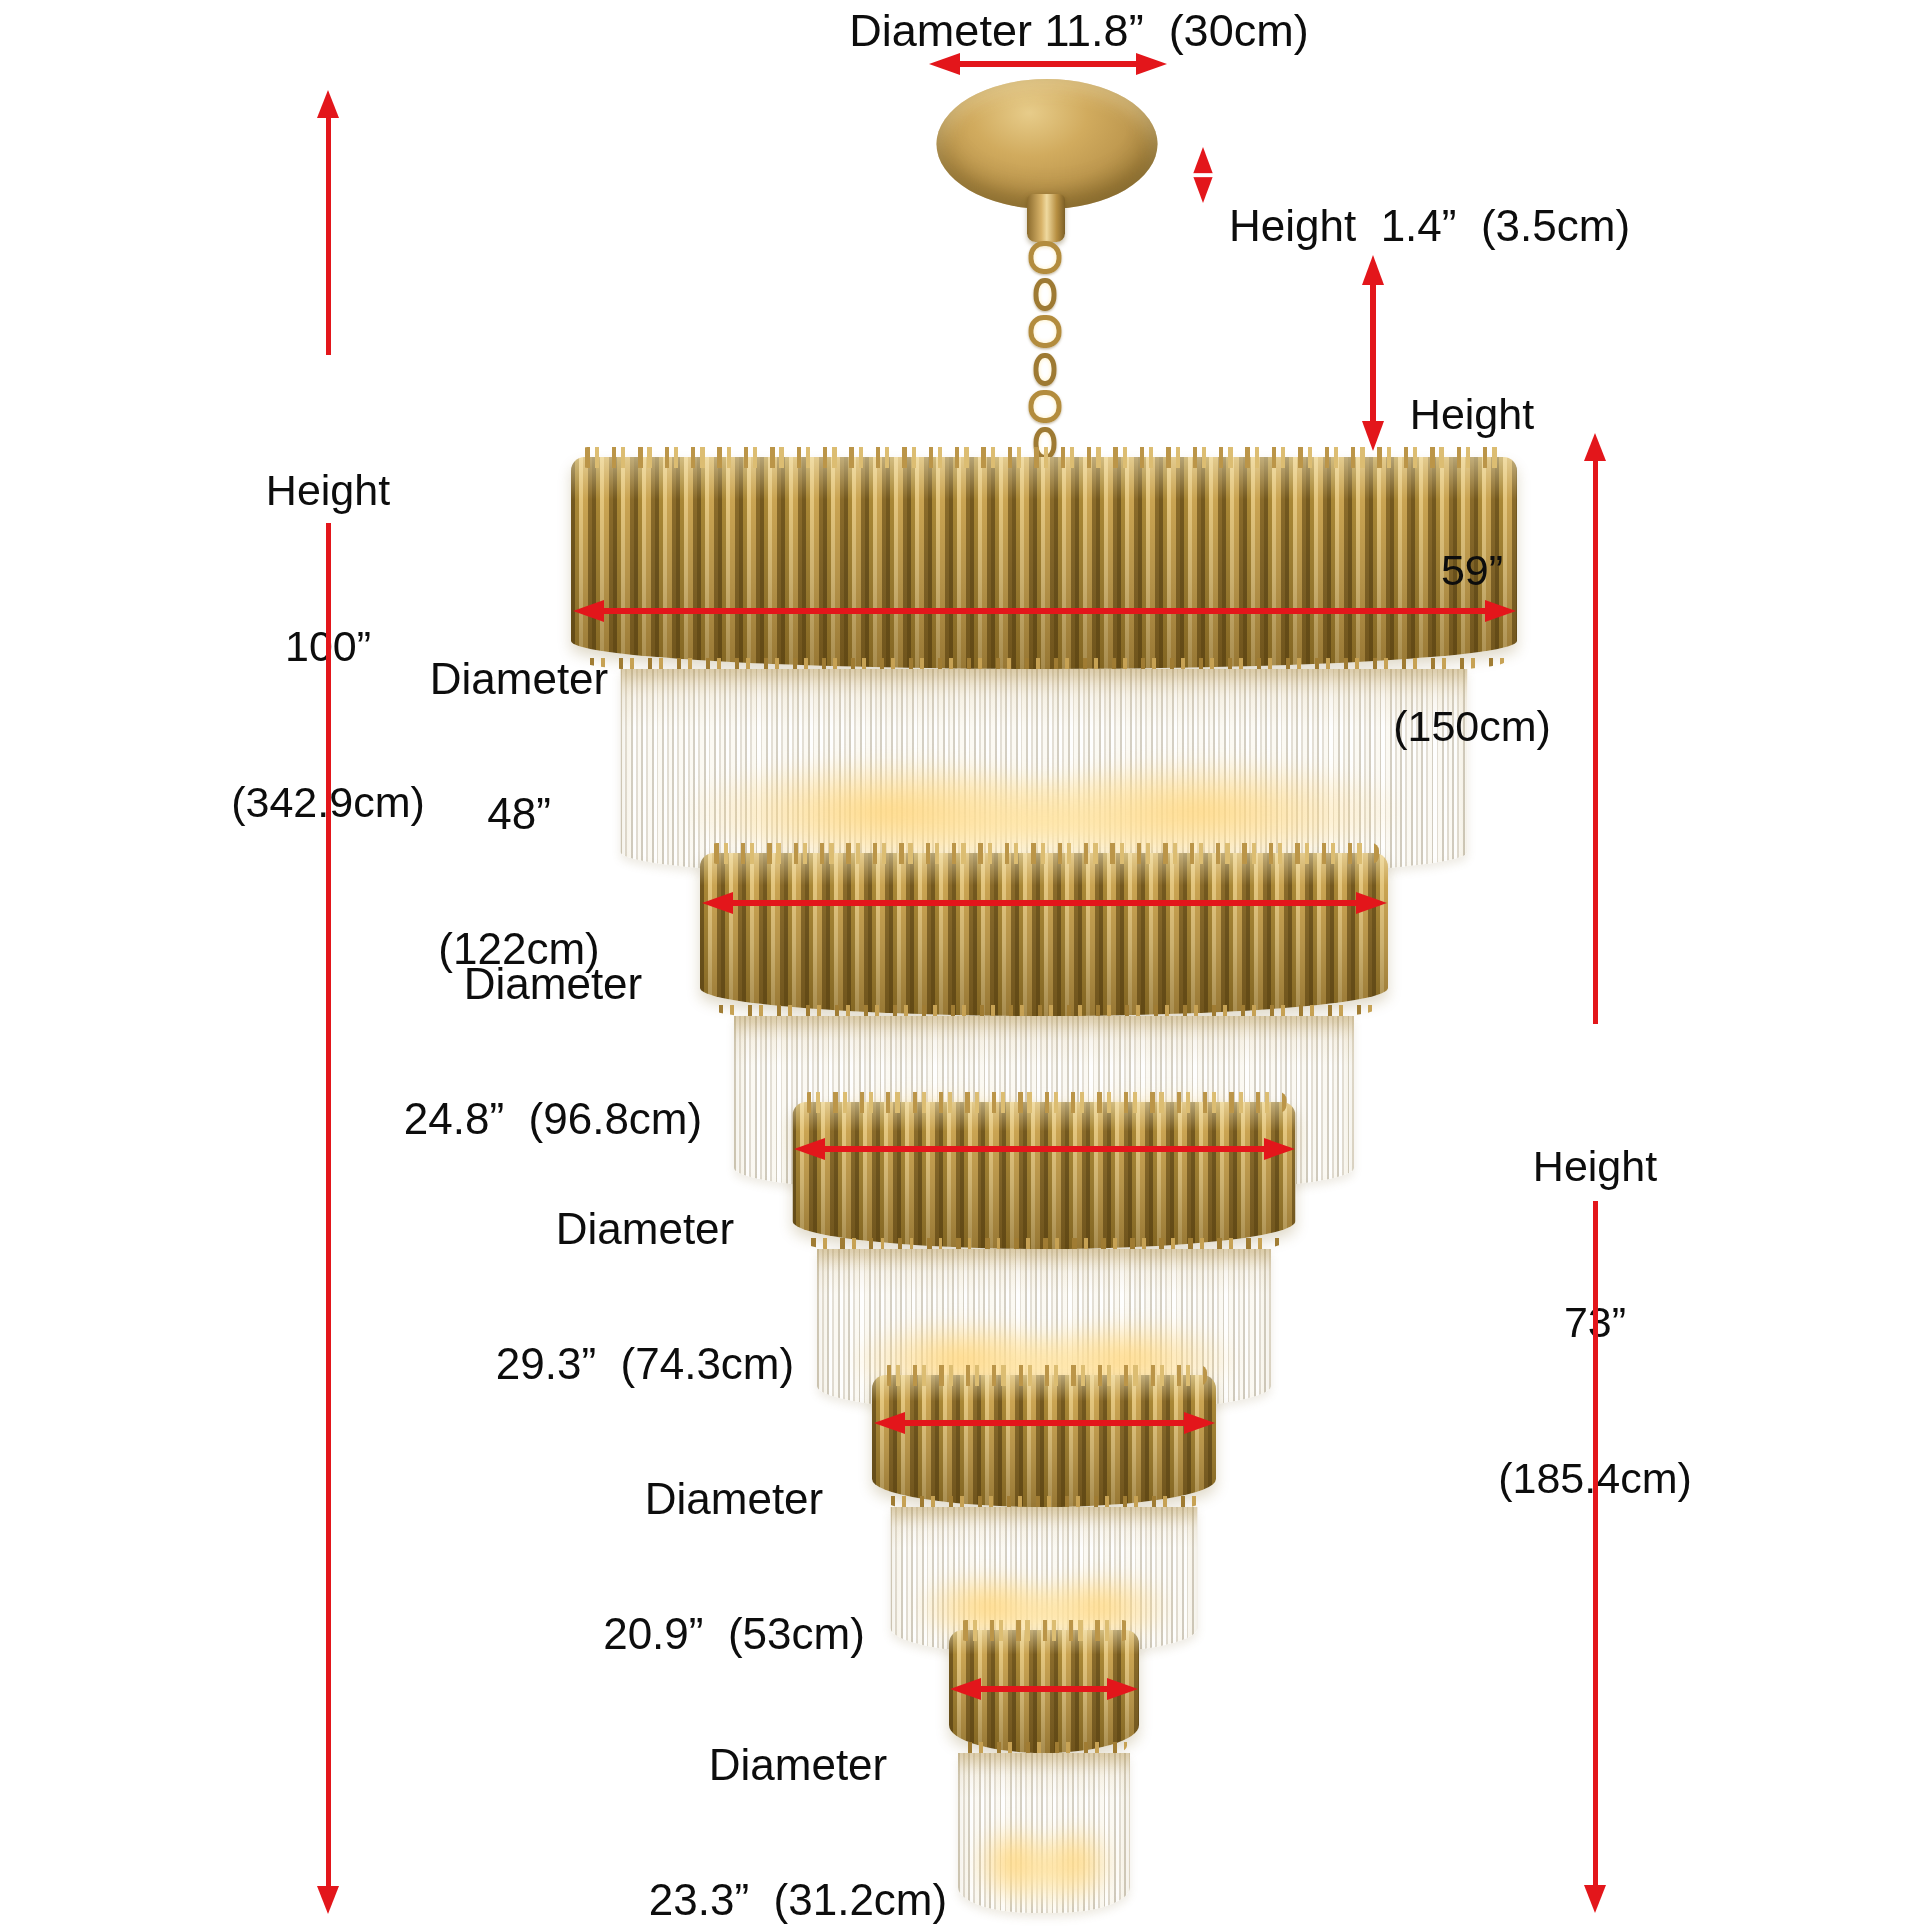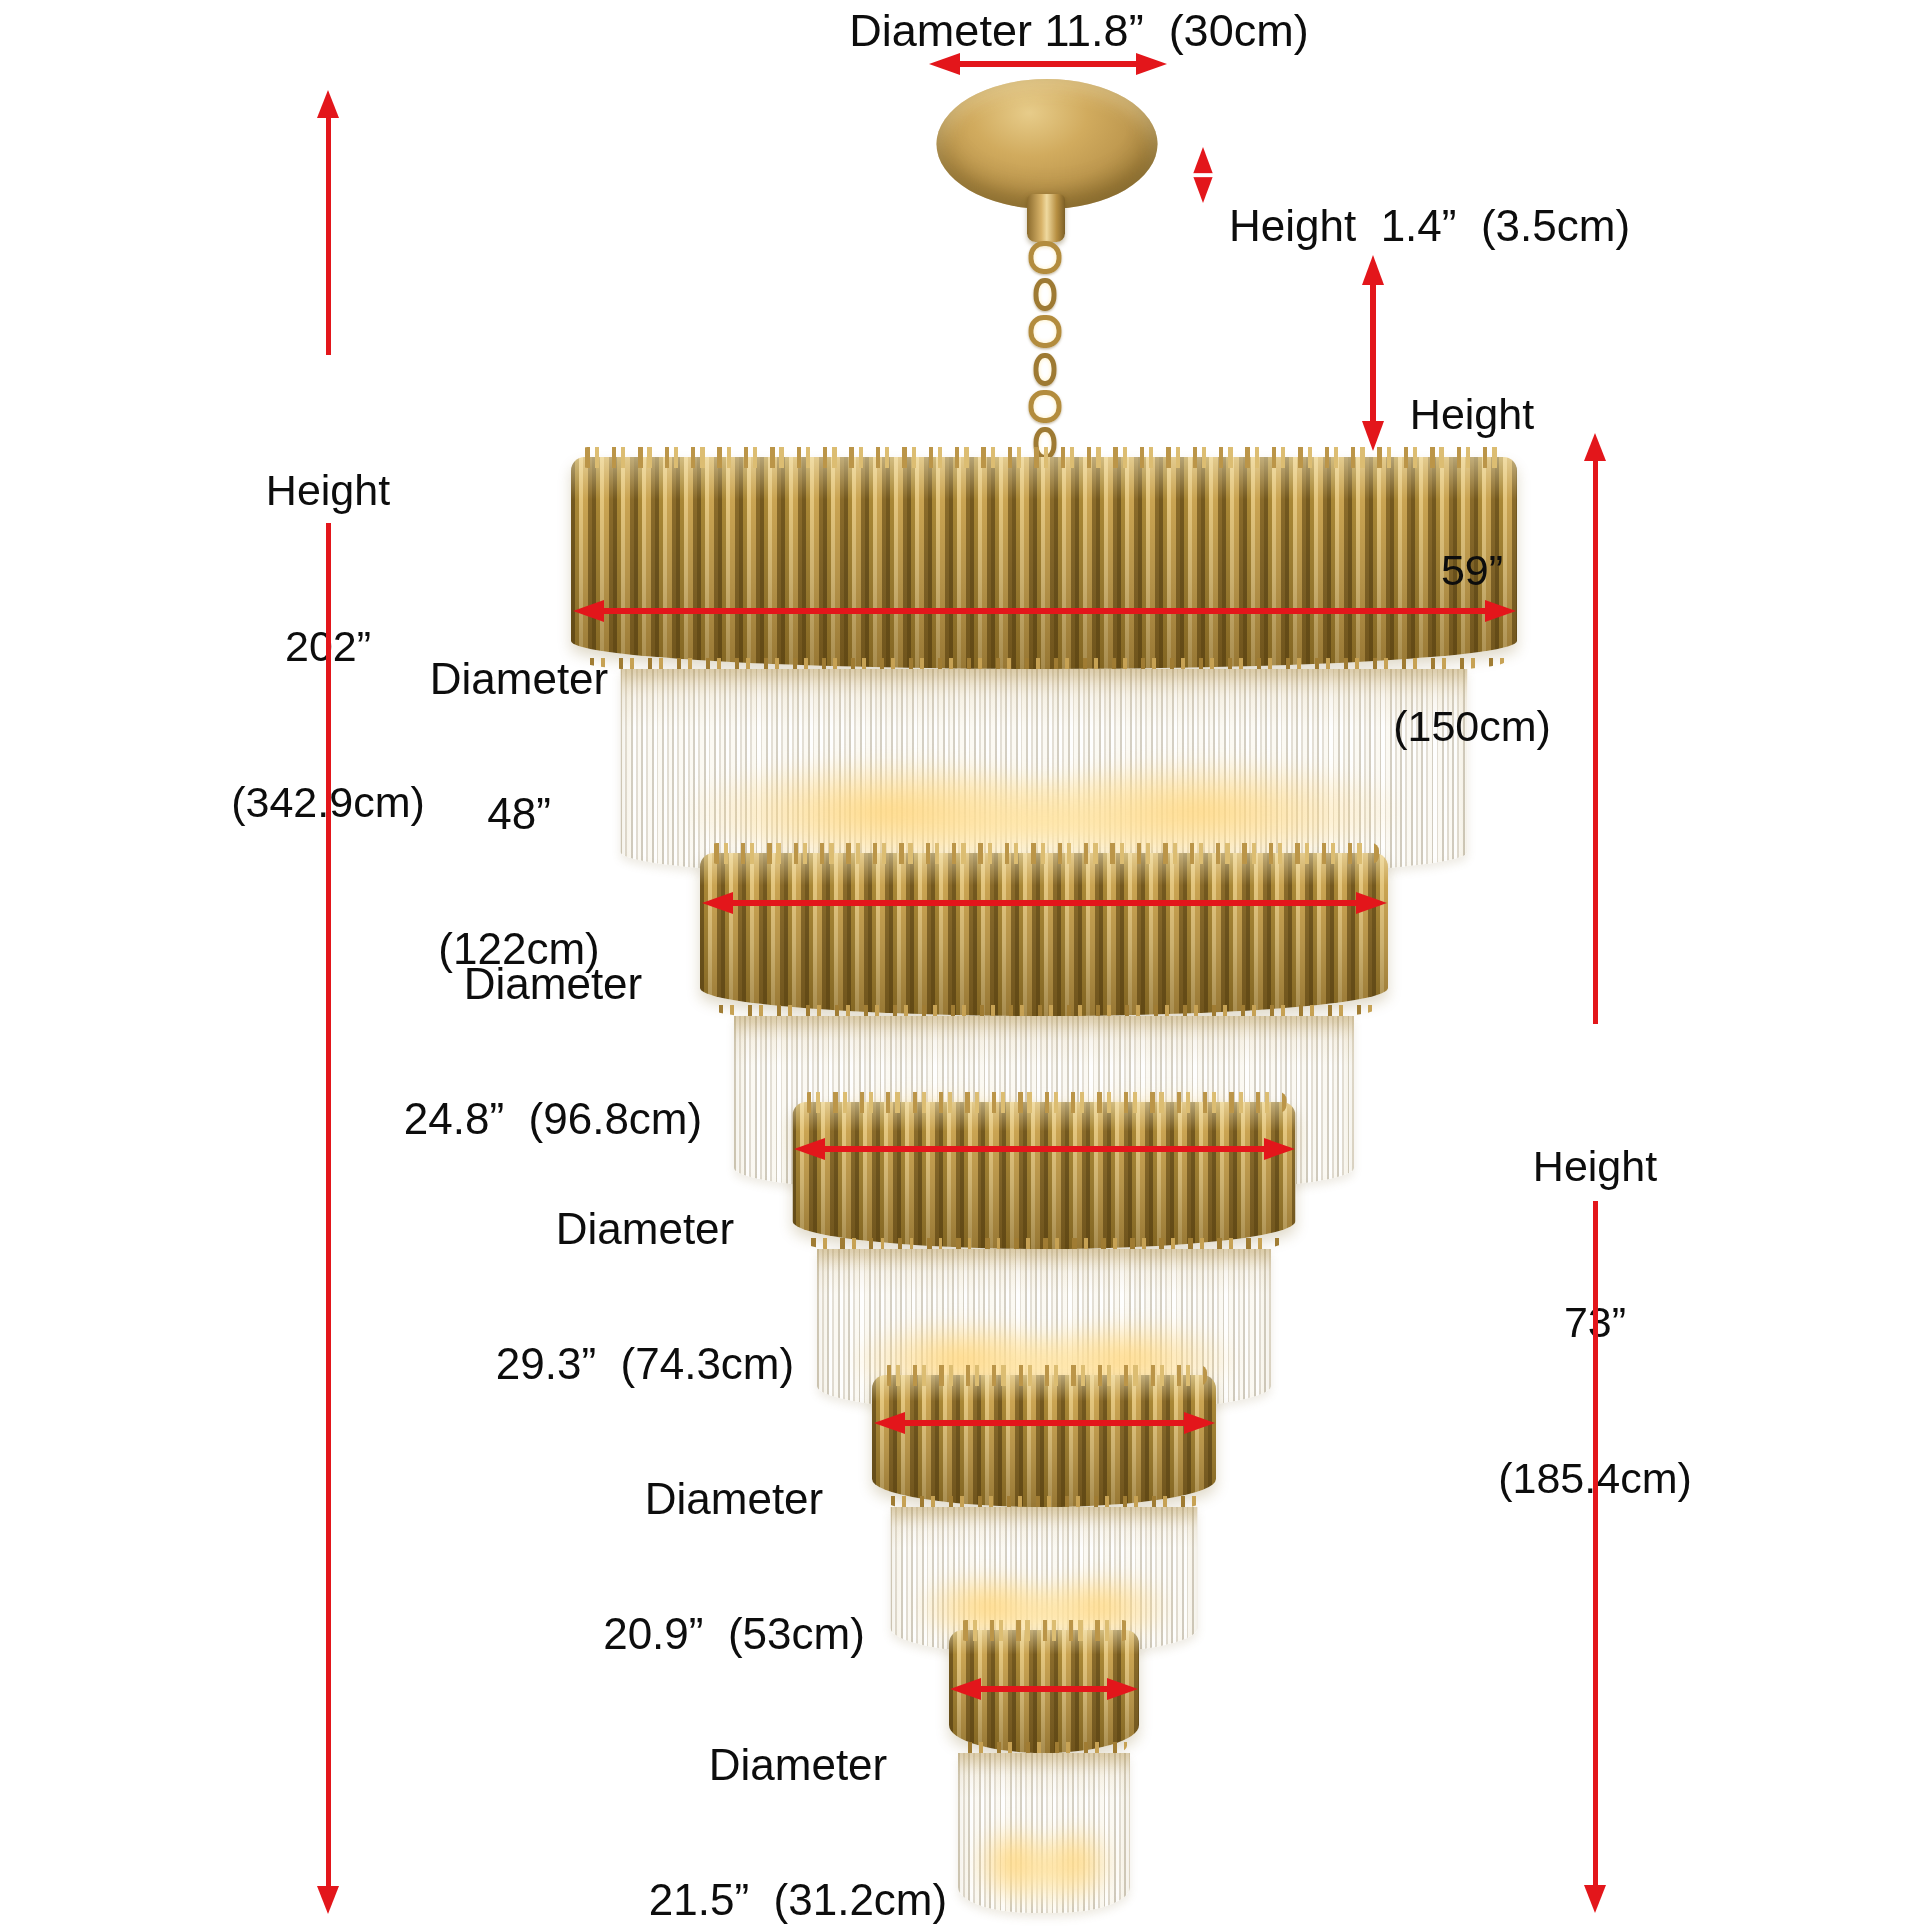--- a/index.html
+++ b/index.html
@@ -164,21 +164,21 @@
   <div class="lbl f-height" style="left:1472px;top:284px;">
     <div>Height</div>
     <div>59”</div>
     <div>(150cm)</div>
   </div>
 
   <i class="vhu" style="left:317px;top:90px;"></i>
   <div class="vseg" style="left:326px;top:117px;height:238px;"></div>
   <div class="lbl f-height" style="left:328px;top:360px;">
     <div>Height</div>
-    <div>202”</div>
+    <div>100”</div>
     <div>(342.9cm)</div>
   </div>
   <div class="vseg" style="left:326px;top:523px;height:1364px;"></div>
   <i class="vhd" style="left:317px;top:1886px;"></i>
 
   <i class="vhu" style="left:1584px;top:433px;"></i>
   <div class="vseg" style="left:1593px;top:460px;height:564px;"></div>
   <div class="lbl f-height" style="left:1595px;top:1036px;">
     <div>Height</div>
     <div>73”</div>
@@ -220,17 +220,17 @@
   <div class="lbl f-diam" style="left:645px;top:1116px;">
     <div>Diameter</div>
     <div>29.3”  (74.3cm)</div>
   </div>
   <div class="lbl f-diam" style="left:734px;top:1386px;">
     <div>Diameter</div>
     <div>20.9”  (53cm)</div>
   </div>
   <div class="lbl f-diam" style="left:798px;top:1652px;">
     <div>Diameter</div>
-    <div>21.5”  (31.2cm)</div>
+    <div>23.3”  (31.2cm)</div>
   </div>
 
 </div>
 
 
 </body></html>

